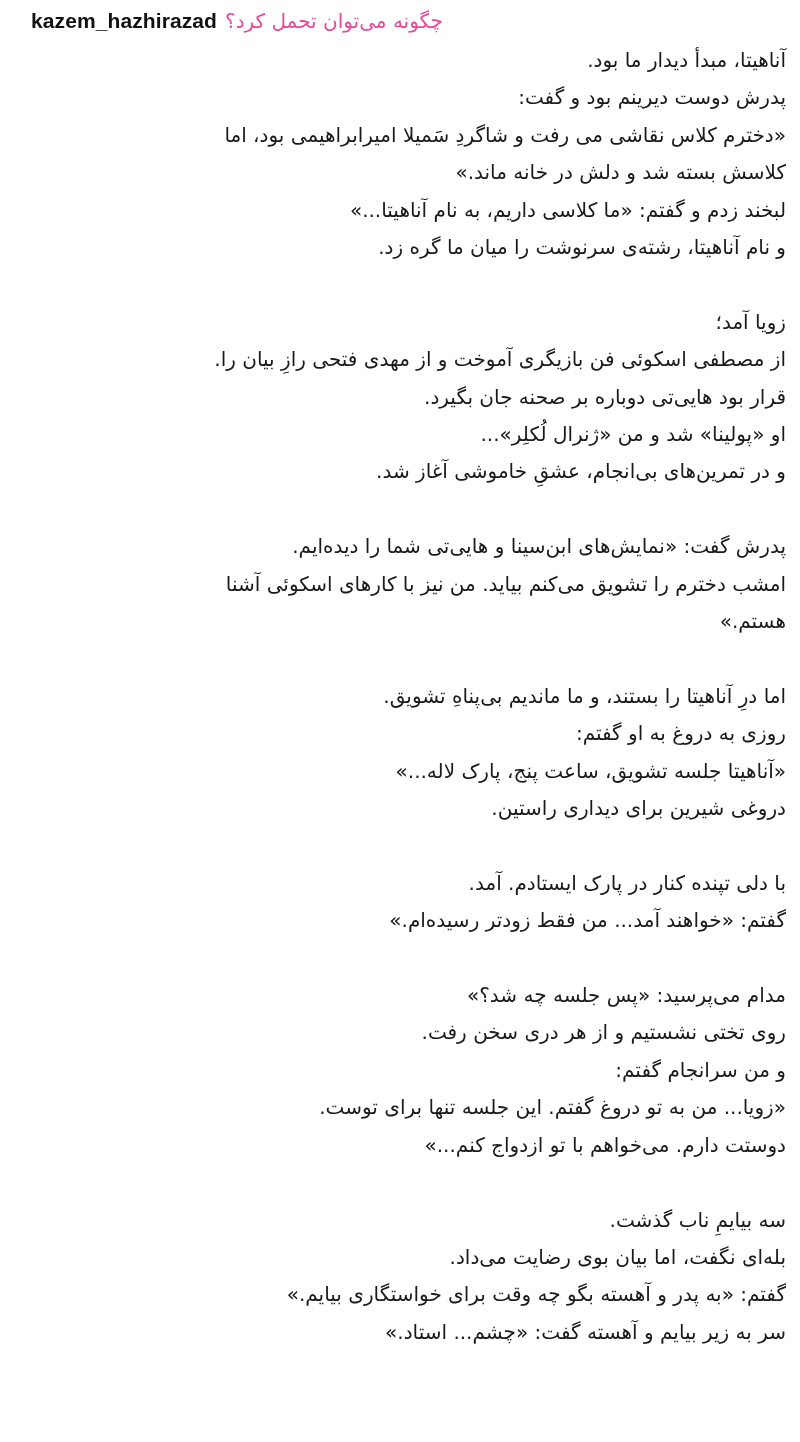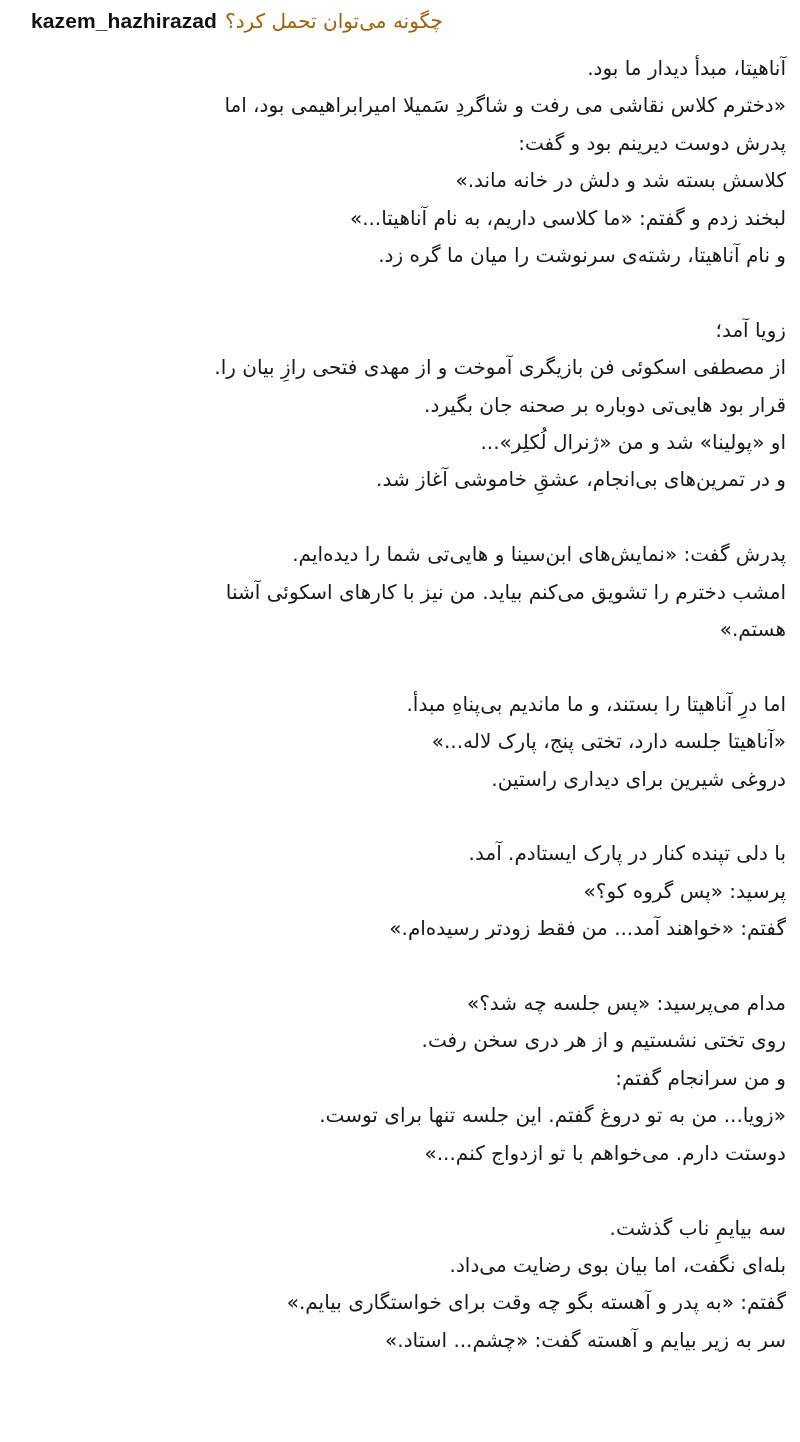--- a/index.html
+++ b/index.html
@@ -37,36 +37,35 @@
     font-weight: bold;
     font-size: 21px;
     color: #111111;
     letter-spacing: 0.1px;
     margin-right: 8px;
     white-space: nowrap;
   }
   .title-text {
     font-family: "DejaVu Sans", sans-serif;
     font-size: 20px;
-    color: #a16207;
+    color: #ec4899;
     direction: rtl;
     white-space: nowrap;
   }
   .body {
     position: absolute;
     top: 42px;
     right: 15px;
     width: 770px;
     direction: rtl;
     text-align: right;
     font-family: "DejaVu Sans", sans-serif;
     font-size: 20px;
     line-height: 37.4px;
     color: #1a1a1a;
-    margin-top: 8px;
   }
   .para {
     margin: 0 0 37.4px 0;
   }
   .line {
     display: block;
     white-space: nowrap;
   }
 </style>
 </head>
@@ -76,50 +75,50 @@
 
   <div class="caption-head">
     <span class="username">kazem_hazhirazad</span>
     <span class="title-text">چگونه می‌توان تحمل کرد؟</span>
   </div>
 
   <div class="body">
 
     <div class="para">
       <span class="line">آناهیتا، مبدأ دیدار ما بود.</span>
+      <span class="line">پدرش دوست دیرینم بود و گفت:</span>
       <span class="line">«دخترم کلاس نقاشی می رفت و شاگردِ سَمیلا امیرابراهیمی بود، اما</span>
-      <span class="line">پدرش دوست دیرینم بود و گفت:</span>
       <span class="line">کلاسش بسته شد و دلش در خانه ماند.»</span>
       <span class="line">لبخند زدم و گفتم: «ما کلاسی داریم، به نام آناهیتا...»</span>
       <span class="line">و نام آناهیتا، رشته‌ی سرنوشت را میان ما گره زد.</span>
     </div>
 
     <div class="para">
       <span class="line">زویا آمد؛</span>
       <span class="line">از مصطفی اسکوئی فن بازیگری آموخت و از مهدی فتحی رازِ بیان را.</span>
       <span class="line">قرار بود هایی‌تی دوباره بر صحنه جان بگیرد.</span>
       <span class="line">او «پولینا» شد و من «ژنرال لُکلِر»...</span>
       <span class="line">و در تمرین‌های بی‌انجام، عشقِ خاموشی آغاز شد.</span>
     </div>
 
     <div class="para">
       <span class="line">پدرش گفت: «نمایش‌های ابن‌سینا و هایی‌تی شما را دیده‌ایم.</span>
       <span class="line">امشب دخترم را تشویق می‌کنم بیاید. من نیز با کارهای اسکوئی آشنا</span>
       <span class="line">هستم.»</span>
     </div>
 
     <div class="para">
-      <span class="line">اما درِ آناهیتا را بستند، و ما ماندیم بی‌پناهِ مبدأ.</span>
-      <span class="line">«آناهیتا جلسه دارد، تختی پنج، پارک لاله...»</span>
+      <span class="line">اما درِ آناهیتا را بستند، و ما ماندیم بی‌پناهِ تشویق.</span>
+      <span class="line">روزی به دروغ به او گفتم:</span>
+      <span class="line">«آناهیتا جلسه تشویق، ساعت پنج، پارک لاله...»</span>
       <span class="line">دروغی شیرین برای دیداری راستین.</span>
     </div>
 
     <div class="para">
       <span class="line">با دلی تپنده کنار در پارک ایستادم. آمد.</span>
-      <span class="line">پرسید: «پس گروه کو؟»</span>
       <span class="line">گفتم: «خواهند آمد... من فقط زودتر رسیده‌ام.»</span>
     </div>
 
     <div class="para">
       <span class="line">مدام می‌پرسید: «پس جلسه چه شد؟»</span>
       <span class="line">روی تختی نشستیم و از هر دری سخن رفت.</span>
       <span class="line">و من سرانجام گفتم:</span>
       <span class="line">«زویا... من به تو دروغ گفتم. این جلسه تنها برای توست.</span>
       <span class="line">دوستت دارم. می‌خواهم با تو ازدواج کنم...»</span>
     </div>

